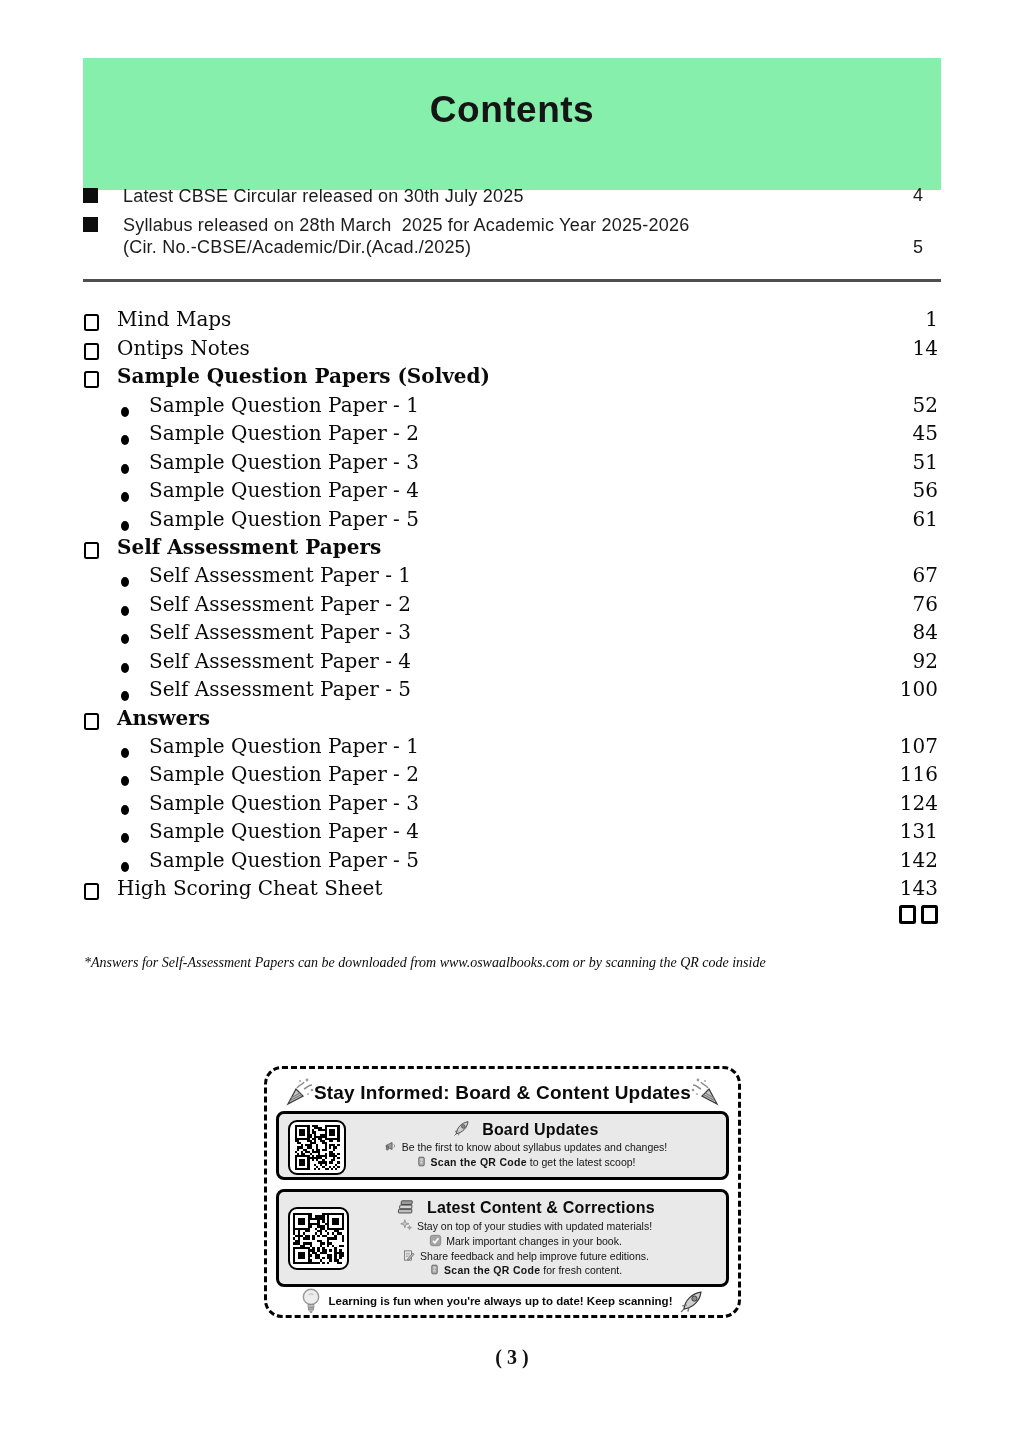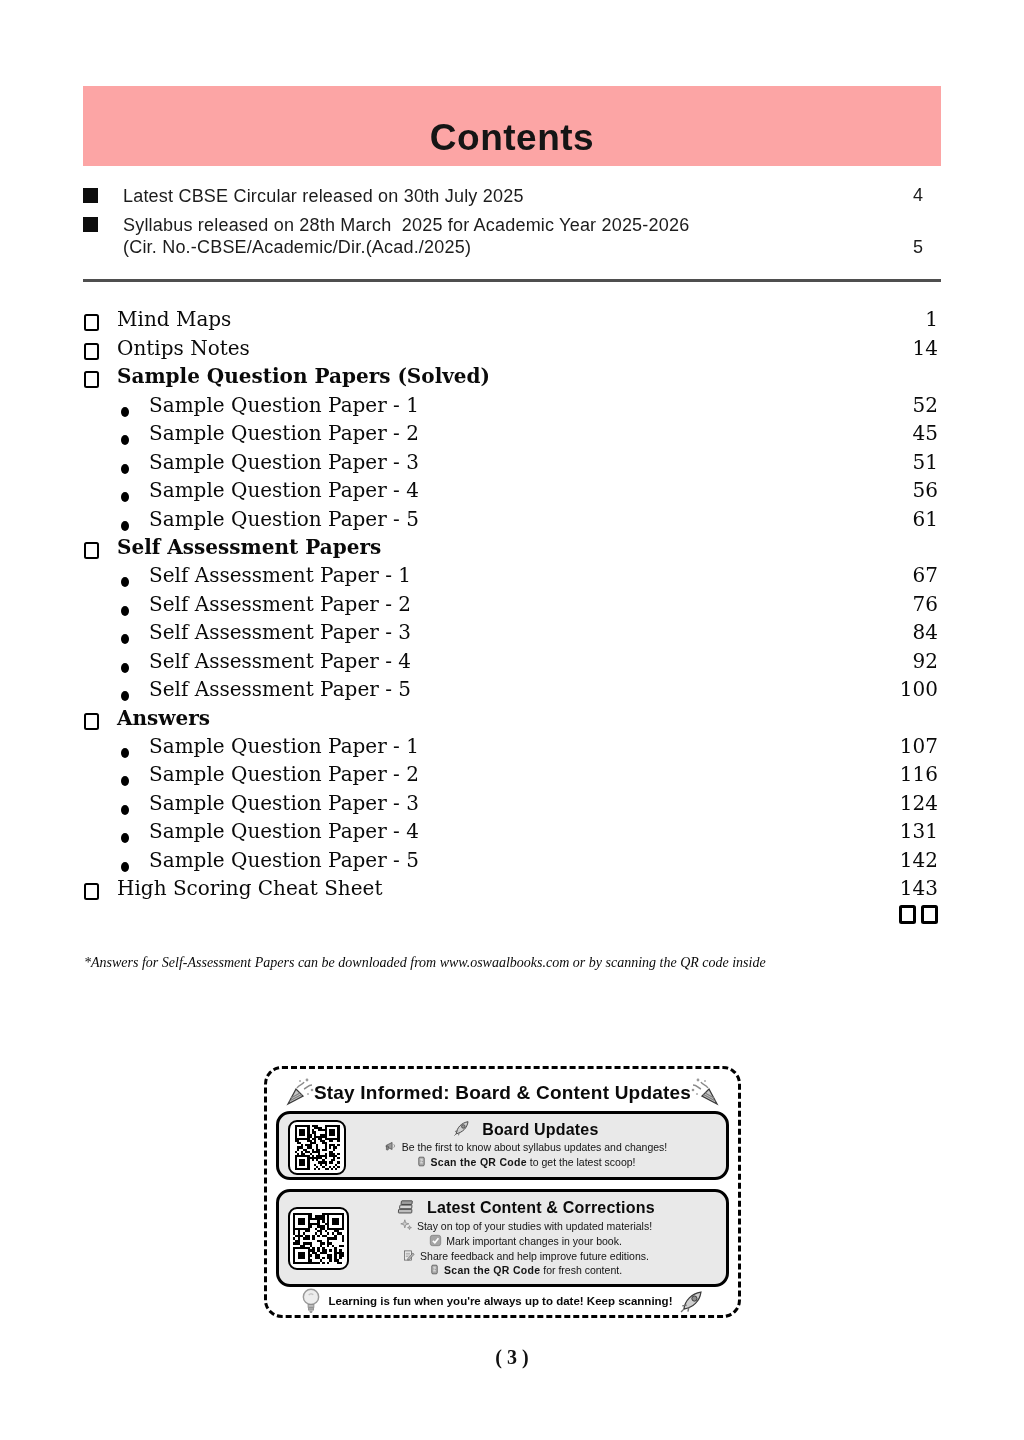--- a/index.html
+++ b/index.html
@@ -2,21 +2,21 @@
 <html><head>
 <meta charset="utf-8">
 <style>
   html,body{margin:0;padding:0;}
   body{
     width:1024px;height:1440px;position:relative;background:#ffffff;
     font-family:"Liberation Sans",sans-serif;color:#111;
     -webkit-font-smoothing:antialiased;overflow:hidden;
   }
   
-  .band{position:absolute;left:83px;top:86px;width:858px;height:80px;background:#fca5a5;}
+  .band{position:absolute;left:83px;top:58px;width:858px;height:132px;background:#86efac;}
   .band h1{
     margin:0;text-align:center;line-height:104px;font-size:37px;font-weight:700;
     letter-spacing:.5px;color:#151515;font-family:"Liberation Sans",sans-serif;
   }
   
   .notices{position:absolute;left:83px;top:185px;width:858px;}
   .notice-row{display:flex;align-items:flex-start;margin-bottom:6px;gap:8px;}
   .sq{width:15px;height:15px;background:#0d0d0d;flex:0 0 15px;margin-top:3px;margin-right:17px;}
   .notice-text{flex:1;font-size:18px;line-height:22.5px;letter-spacing:.2px;color:#1c1c1c;}
   .notice-text .pre{white-space:pre-wrap;}
@@ -54,21 +54,21 @@
   }
   .stay-header{position:relative;height:37px;text-align:center;}
   .stay-title{
     display:inline-block;line-height:37px;font-size:19px;font-weight:700;letter-spacing:.2px;
     font-family:"Liberation Sans",sans-serif;color:#0a0a0a;
   }
   .popper{position:absolute;top:2px;width:32px;height:32px;}
   .popper-left{left:8px;}
   .popper-right{right:8px;transform:scaleX(-1);}
   .stay-panel{
-    position:relative;background:#e9e9e9;border:3px solid #000;border-radius:14px;
+    position:relative;background:#e9e9e9;border:3px solid #000;border-radius:8px;
     box-sizing:border-box;text-align:center;padding:5px 28px 4px 74px;
     font-family:"Liberation Sans",sans-serif;
   }
   .stay-panel--1{height:69px;margin-bottom:9px;}
   .stay-panel--2{height:98px;}
   .qr-frame{
     position:absolute;background:#fff;border:2.5px solid #000;border-radius:9px;padding:3px;
     box-sizing:border-box;
   }
   .qr-frame--1{left:9px;top:6px;width:58px;height:55px;}

